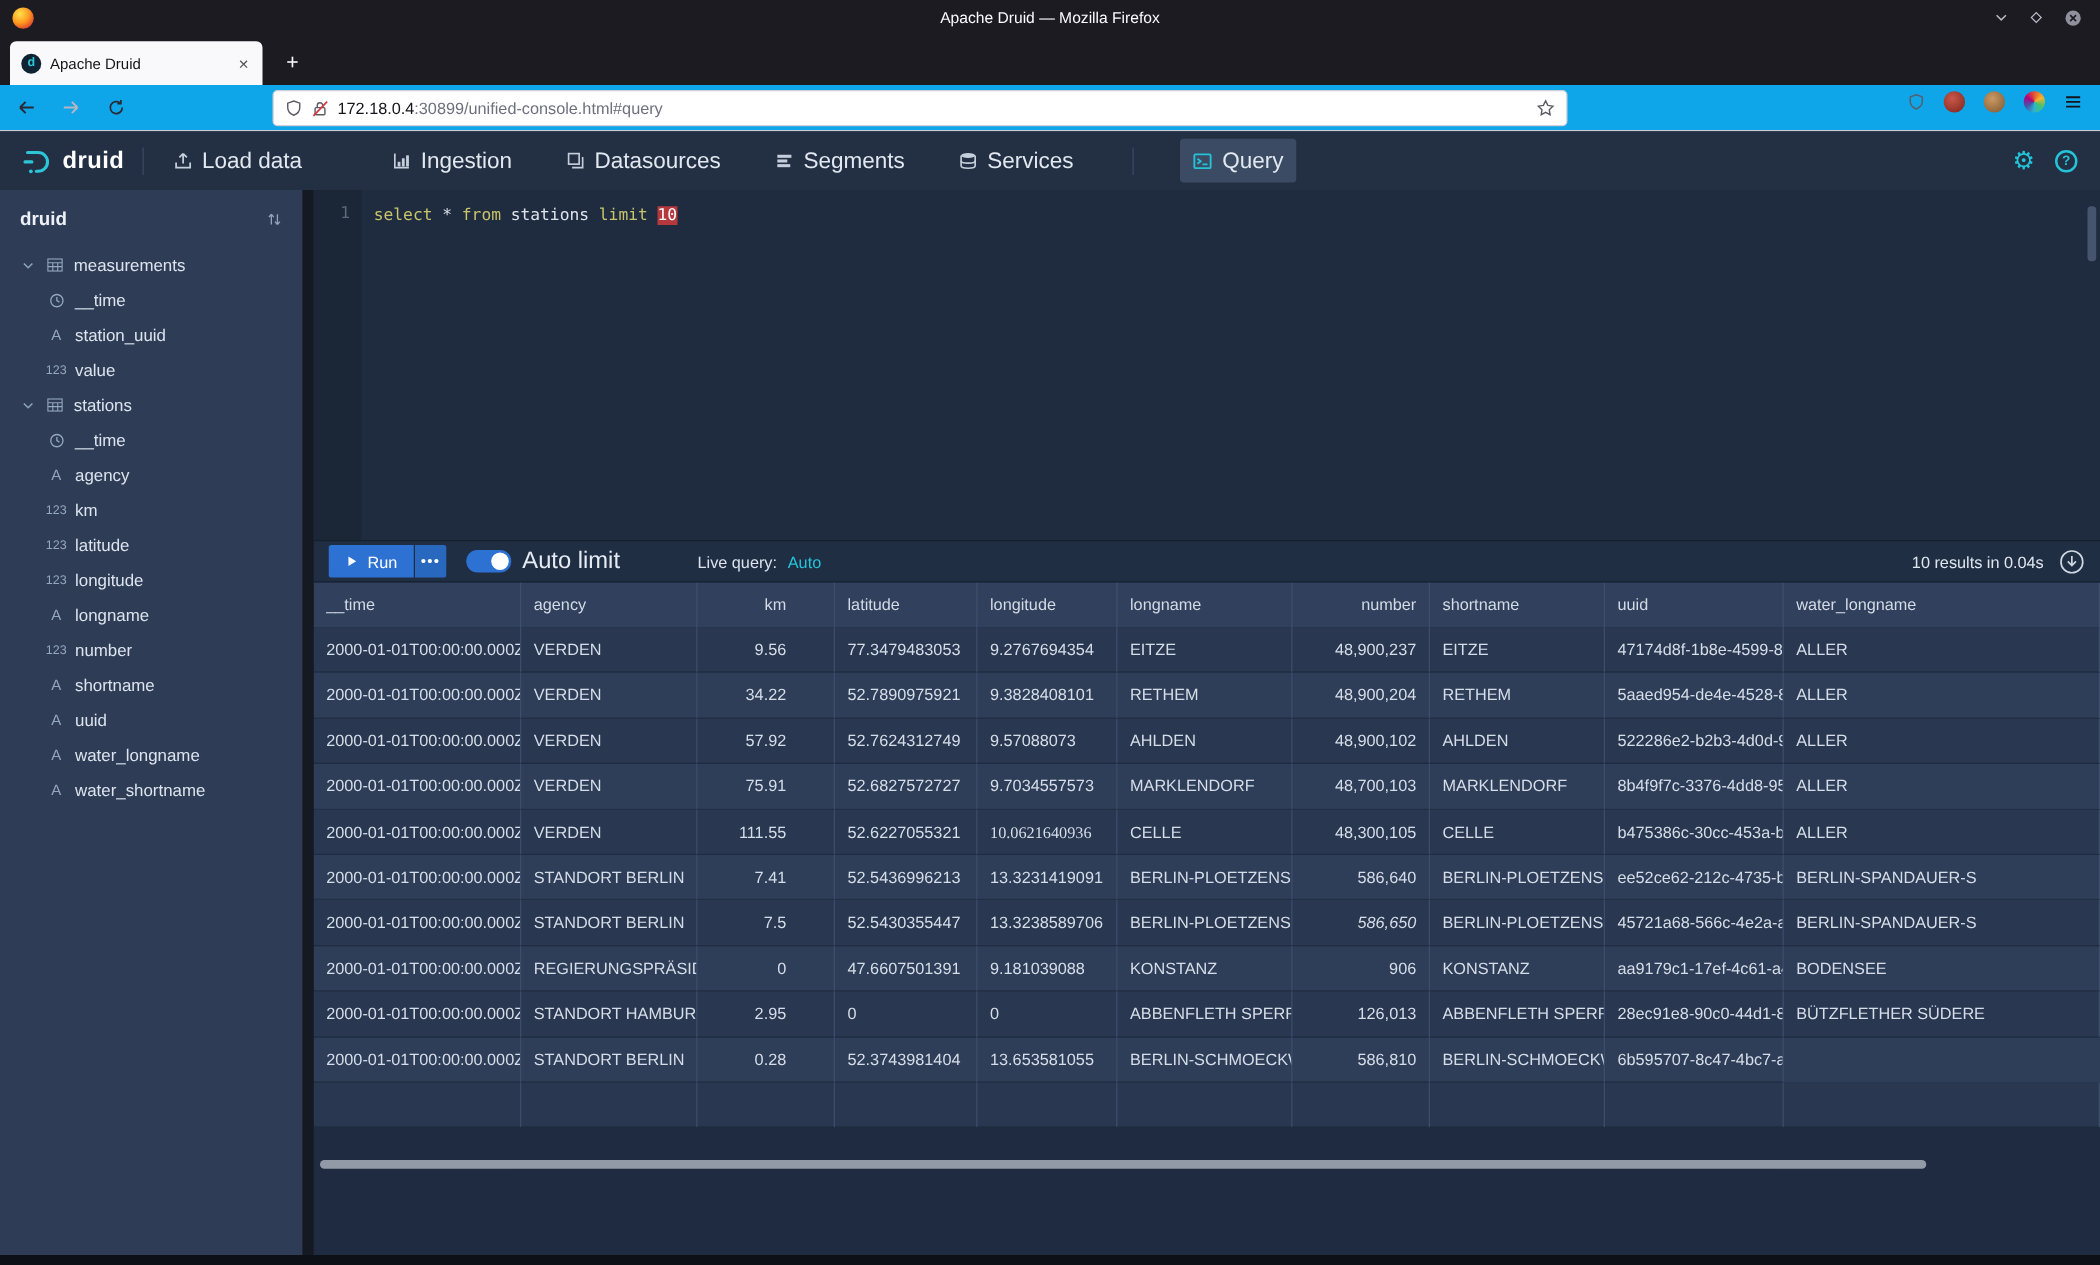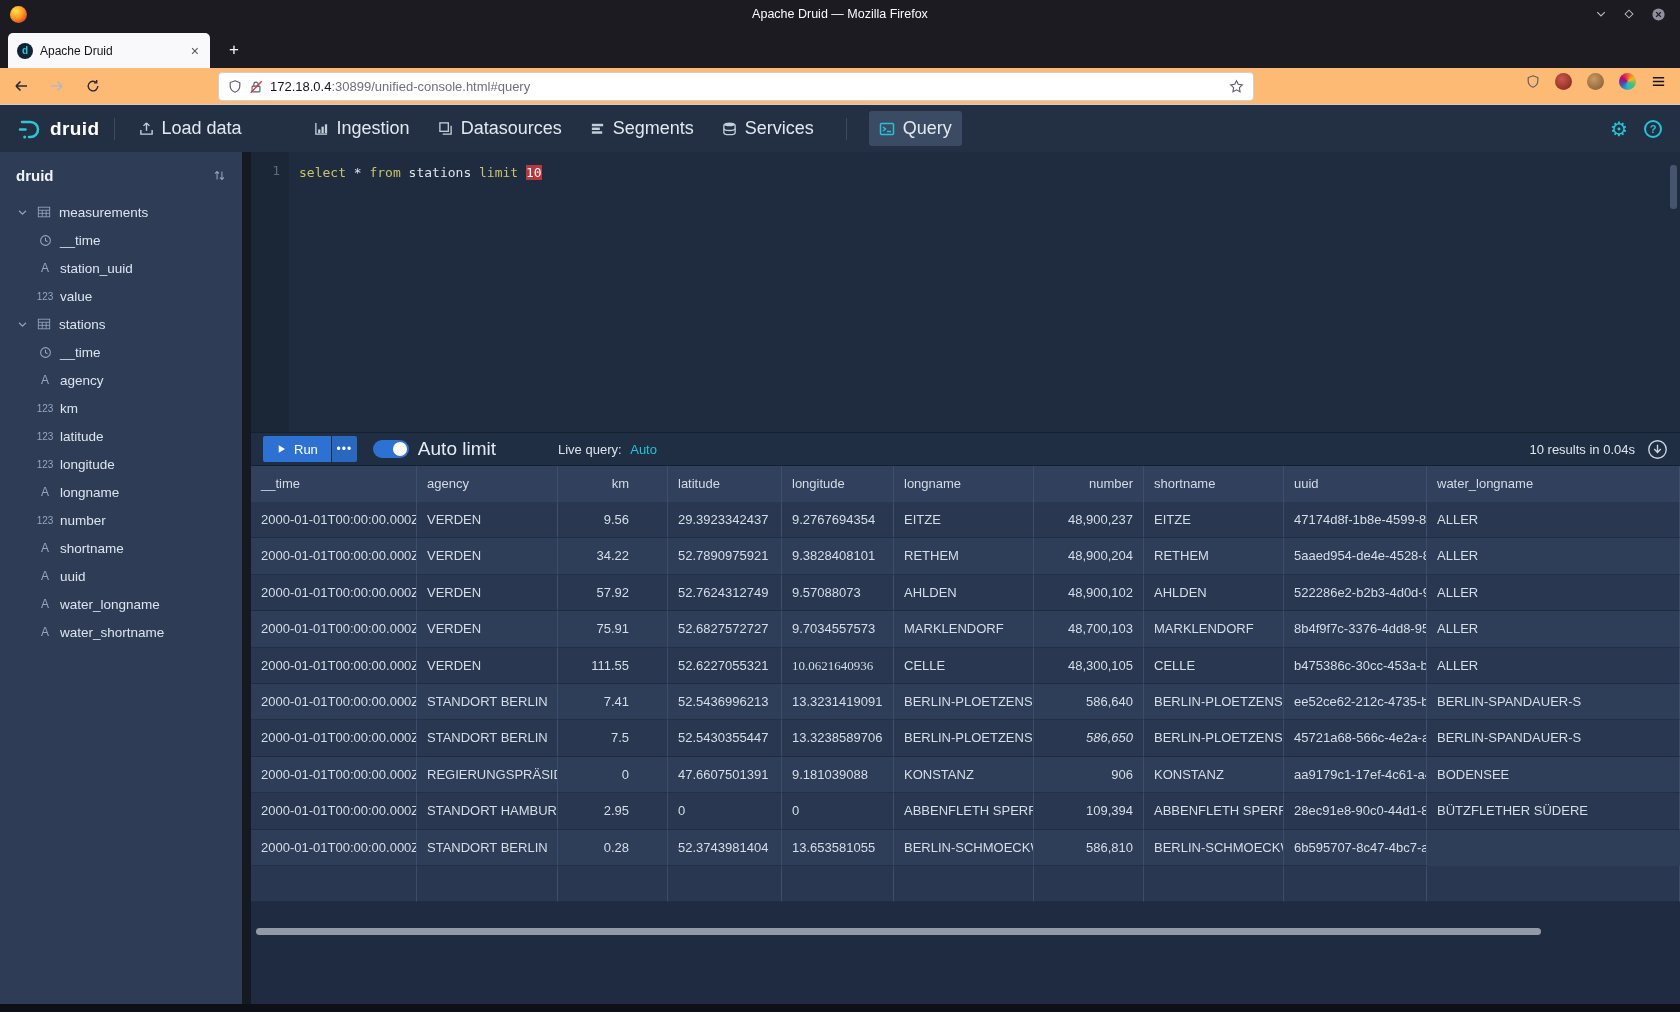--- a/index.html
+++ b/index.html
@@ -20,21 +20,21 @@
   .tab { position:absolute; left:8px; top:5px; width:202px; height:35px; background:#f9f9fb;
          border-radius:5px 5px 0 0; display:flex; align-items:center; padding:0 9px; gap:7px; }
   .favicon { width:16px; height:16px; border-radius:50%; background:#0f2333; display:flex;
              align-items:center; justify-content:center; color:#2cc6d8; font-size:10px; font-weight:bold; }
   .tab-title { flex:1; font-size:12px; color:#15141a; white-space:nowrap; overflow:hidden; }
   .tab-close { color:#55545c; font-size:14px; padding:0 2px; }
   .newtab { position:absolute; left:220px; top:8px; width:28px; height:28px; border-radius:4px;
             color:#fbfbfe; font-size:17px; display:flex; align-items:center; justify-content:center; }
 
   
-  .navbar { position:absolute; left:0; top:68px; width:1680px; height:37px; background:#fdba74;
+  .navbar { position:absolute; left:0; top:68px; width:1680px; height:37px; background:#0ea5e9;
             border-bottom:1px solid #ccccd4; display:flex; align-items:center; color:#3c3b43; }
   .nav-btn { width:30px; height:28px; display:flex; align-items:center; justify-content:center; margin-left:6px; color:#2b2a33; }
   .nav-btn.disabled { color:#b6b6bf; }
   .urlbar { position:absolute; left:218px; top:4px; width:1036px; height:29px; background:#ffffff;
             border:1px solid #cfcfd8; border-radius:4px; display:flex; align-items:center; padding:0 9px; gap:7px; }
   .url-icon { display:inline-flex; color:#5b5b66; }
   .url-text { font-size:13px; flex:1; white-space:nowrap; overflow:hidden; }
   .url-host { color:#15141a; }
   .url-rest { color:#6f6f7e; }
   .ext-icons { position:absolute; right:14px; top:5px; display:flex; align-items:center; gap:15px; }
@@ -49,21 +49,21 @@
                display:flex; align-items:center; color:#e2e8f0; }
   .druid-mark { margin-left:16px; display:inline-flex; }
   .druid-word { color:#ffffff; font-size:19px; font-weight:700; letter-spacing:.4px; margin-left:7px; }
   .vdiv { width:1px; height:22px; background:#3a4a61; margin:0 14px; }
   .hitem { display:flex; align-items:center; gap:8px; font-size:18px; color:#e2e8f0; padding:7px 10px;
            border-radius:3px; white-space:nowrap; }
   .hitem .hicon { display:inline-flex; color:#c4cfdc; }
   .hitem.active { background:#3b4b63; }
   .hitem.active .hicon { color:var(--accent-cyan,#24c3d8); }
   .hgap { width:52px; }
-  .hnav { display:flex; align-items:center; gap:8px; }
+  .hnav { display:flex; align-items:center; gap:23px; }
   .header-right { margin-left:auto; display:flex; align-items:center; gap:16px; padding-right:18px; }
   .gear { color:var(--accent-cyan,#24c3d8); font-size:20px; line-height:1; }
   .helpcircle { width:18px; height:18px; border:2px solid var(--accent-cyan,#24c3d8); border-radius:50%;
                 color:var(--accent-cyan,#24c3d8); font-size:11px; font-weight:bold; display:flex;
                 align-items:center; justify-content:center; }
 
   
   .sidebar { position:absolute; left:0; top:152px; width:242px; height:852px; background:#2e3c56; }
   .sb-head { height:46px; display:flex; align-items:center; padding:0 16px; }
   .sb-title { color:#eef2f7; font-size:15px; font-weight:700; }
@@ -481,21 +481,21 @@
         <div class="th right" style="width: 110px;">number</div>
         <div class="th" style="width: 140px;">shortname</div>
         <div class="th" style="width: 143px;">uuid</div>
         <div class="th" style="width: 253px;">water_longname</div>
       </div>
     <div class="tbody">
         <div class="tr odd">
           <div class="td" style="width: 166px;">2000-01-01T00:00:00.000Z</div>
           <div class="td" style="width: 141px;">VERDEN</div>
           <div class="td right pad-km" style="width: 110px;">9.56</div>
-          <div class="td" style="width: 114px;">29.3923342437</div>
+          <div class="td" style="width: 114px;">77.3479483053</div>
           <div class="td" style="width: 112px;">9.2767694354</div>
           <div class="td" style="width: 140px;">EITZE</div>
           <div class="td right" style="width: 110px;">48,900,237</div>
           <div class="td" style="width: 140px;">EITZE</div>
           <div class="td" style="width: 143px;">47174d8f-1b8e-4599-8a</div>
           <div class="td" style="width: 253px;">ALLER</div>
         </div>
         <div class="tr even">
           <div class="td" style="width: 166px;">2000-01-01T00:00:00.000Z</div>
           <div class="td" style="width: 141px;">VERDEN</div>
@@ -580,21 +580,21 @@
           <div class="td" style="width: 143px;">aa9179c1-17ef-4c61-a48</div>
           <div class="td" style="width: 253px;">BODENSEE</div>
         </div>
         <div class="tr odd">
           <div class="td" style="width: 166px;">2000-01-01T00:00:00.000Z</div>
           <div class="td" style="width: 141px;">STANDORT HAMBURG</div>
           <div class="td right pad-km" style="width: 110px;">2.95</div>
           <div class="td" style="width: 114px;">0</div>
           <div class="td" style="width: 112px;">0</div>
           <div class="td" style="width: 140px;">ABBENFLETH SPERRWERK</div>
-          <div class="td right" style="width: 110px;">109,394</div>
+          <div class="td right" style="width: 110px;">126,013</div>
           <div class="td" style="width: 140px;">ABBENFLETH SPERRWERK</div>
           <div class="td" style="width: 143px;">28ec91e8-90c0-44d1-8f</div>
           <div class="td" style="width: 253px;">BÜTZFLETHER SÜDERE</div>
         </div>
         <div class="tr even">
           <div class="td" style="width: 166px;">2000-01-01T00:00:00.000Z</div>
           <div class="td" style="width: 141px;">STANDORT BERLIN</div>
           <div class="td right pad-km" style="width: 110px;">0.28</div>
           <div class="td" style="width: 114px;">52.3743981404</div>
           <div class="td" style="width: 112px;">13.653581055</div>

